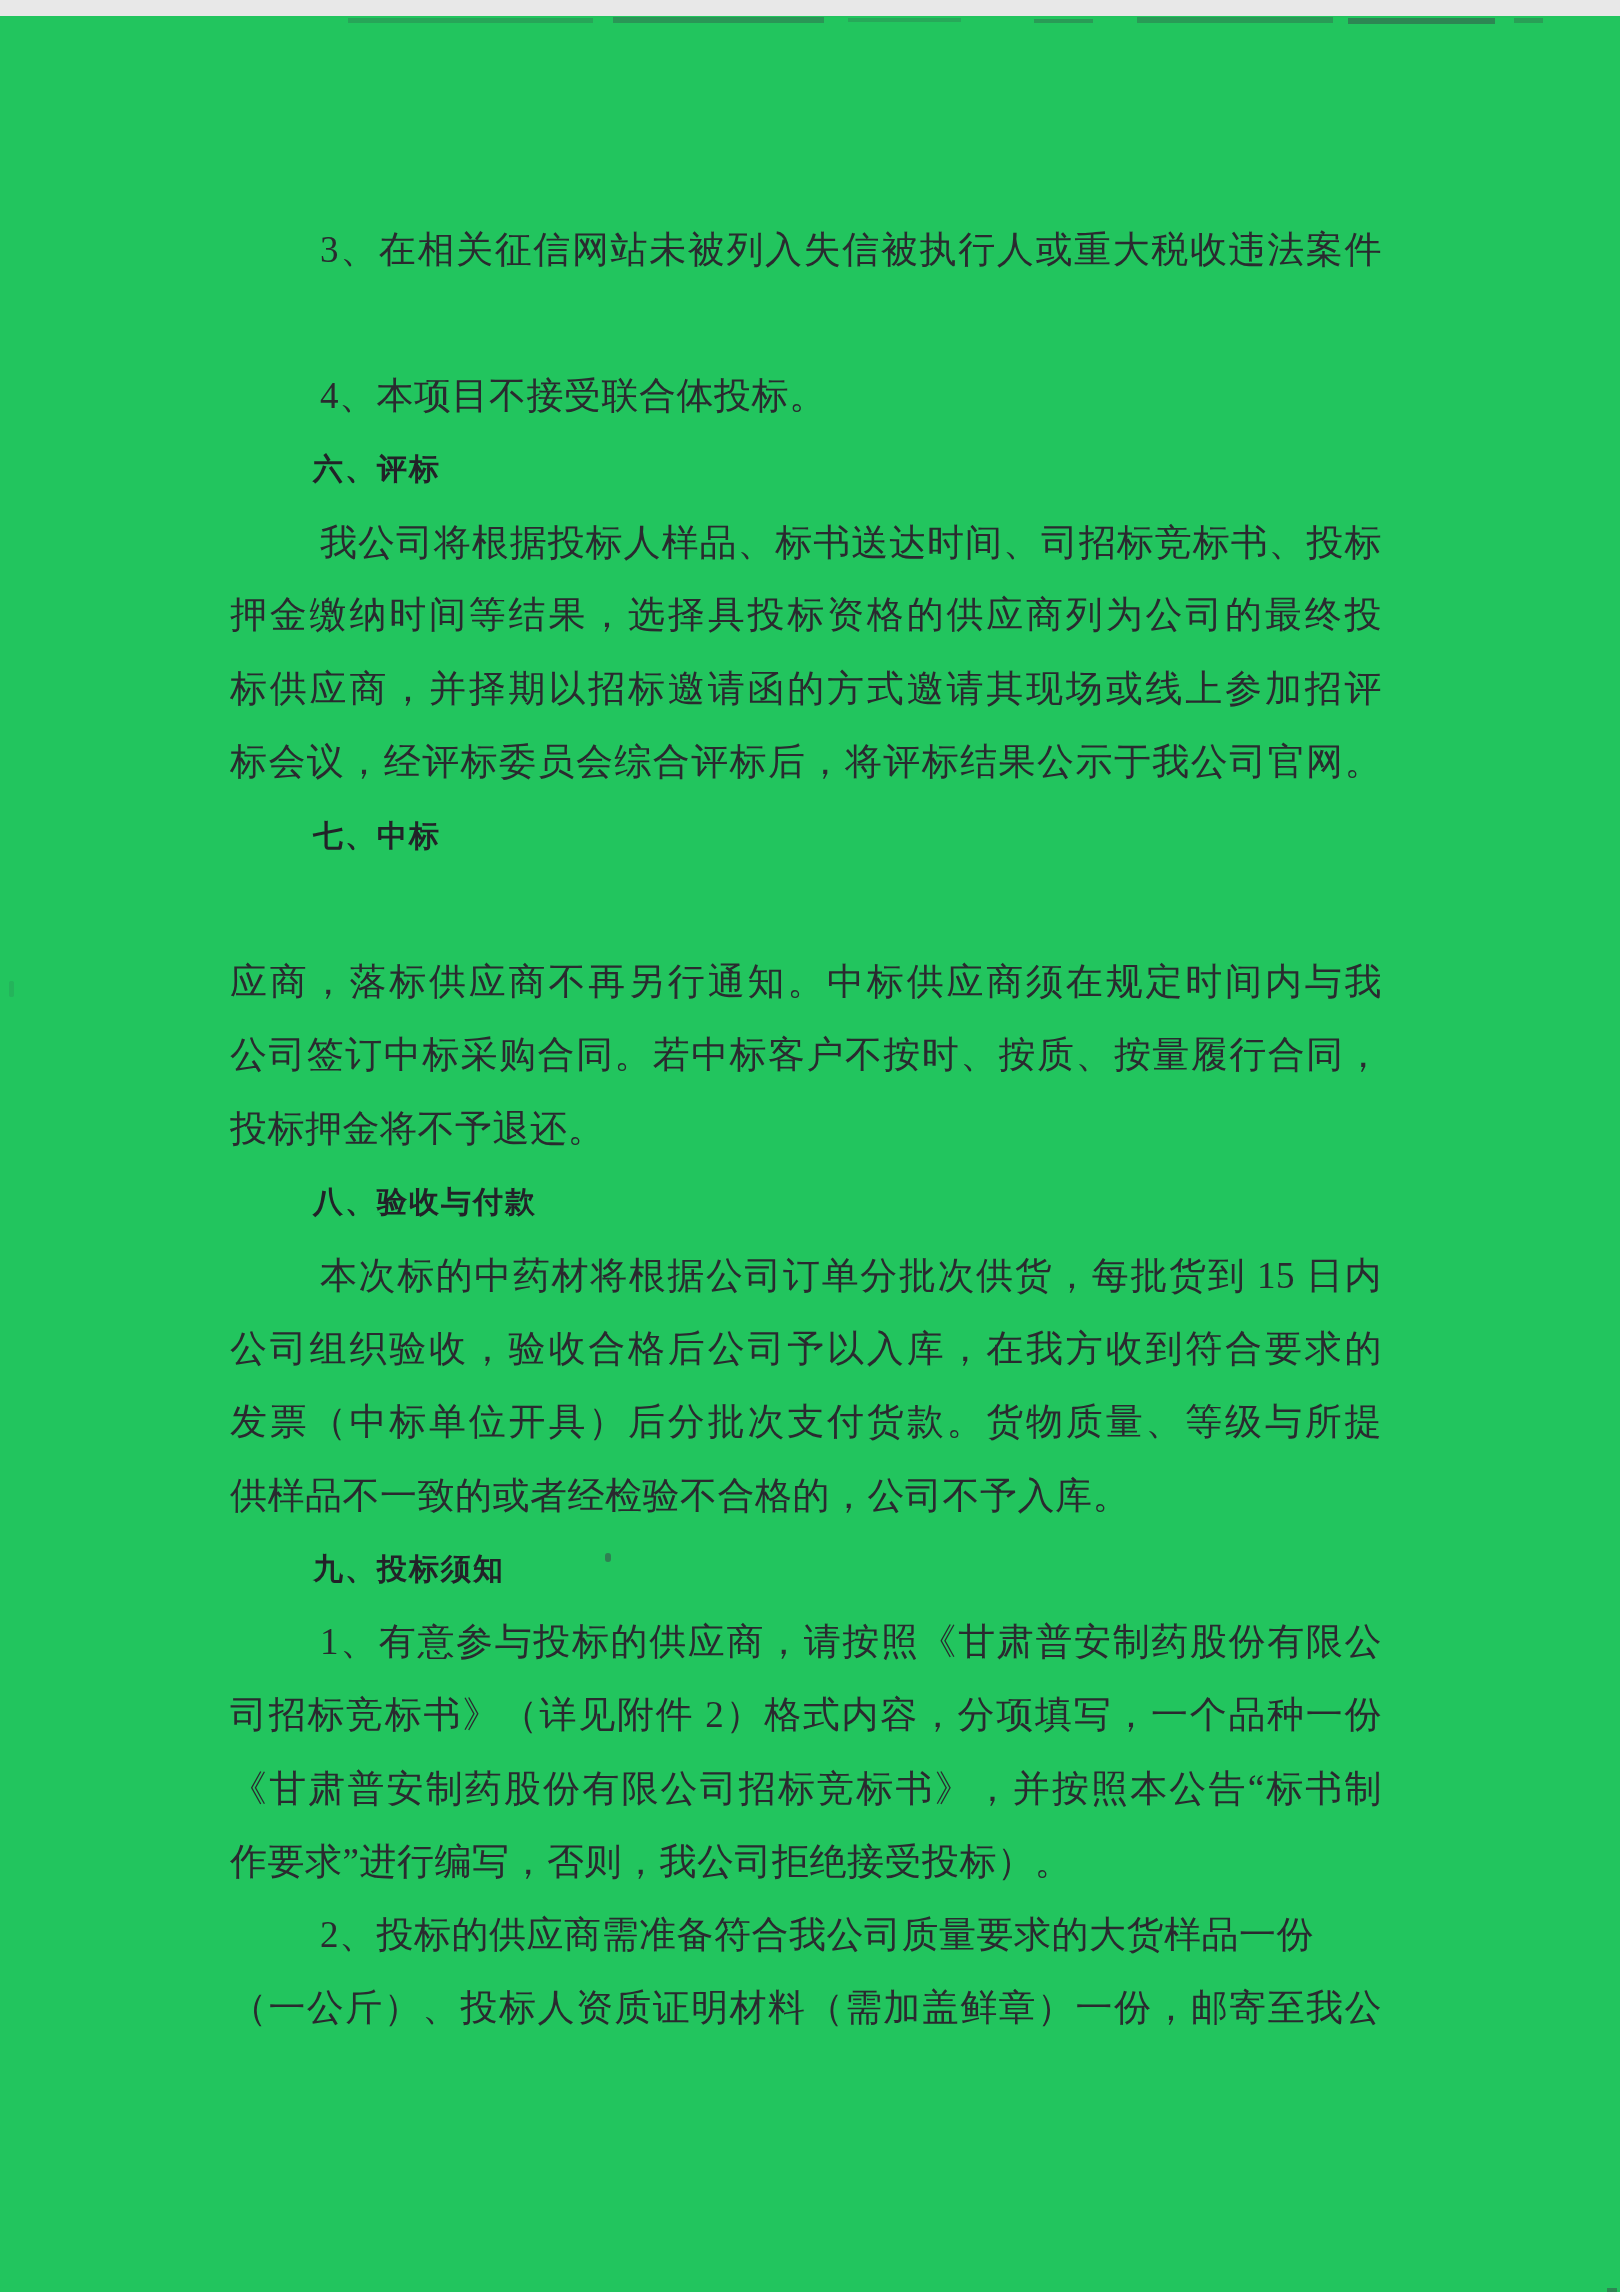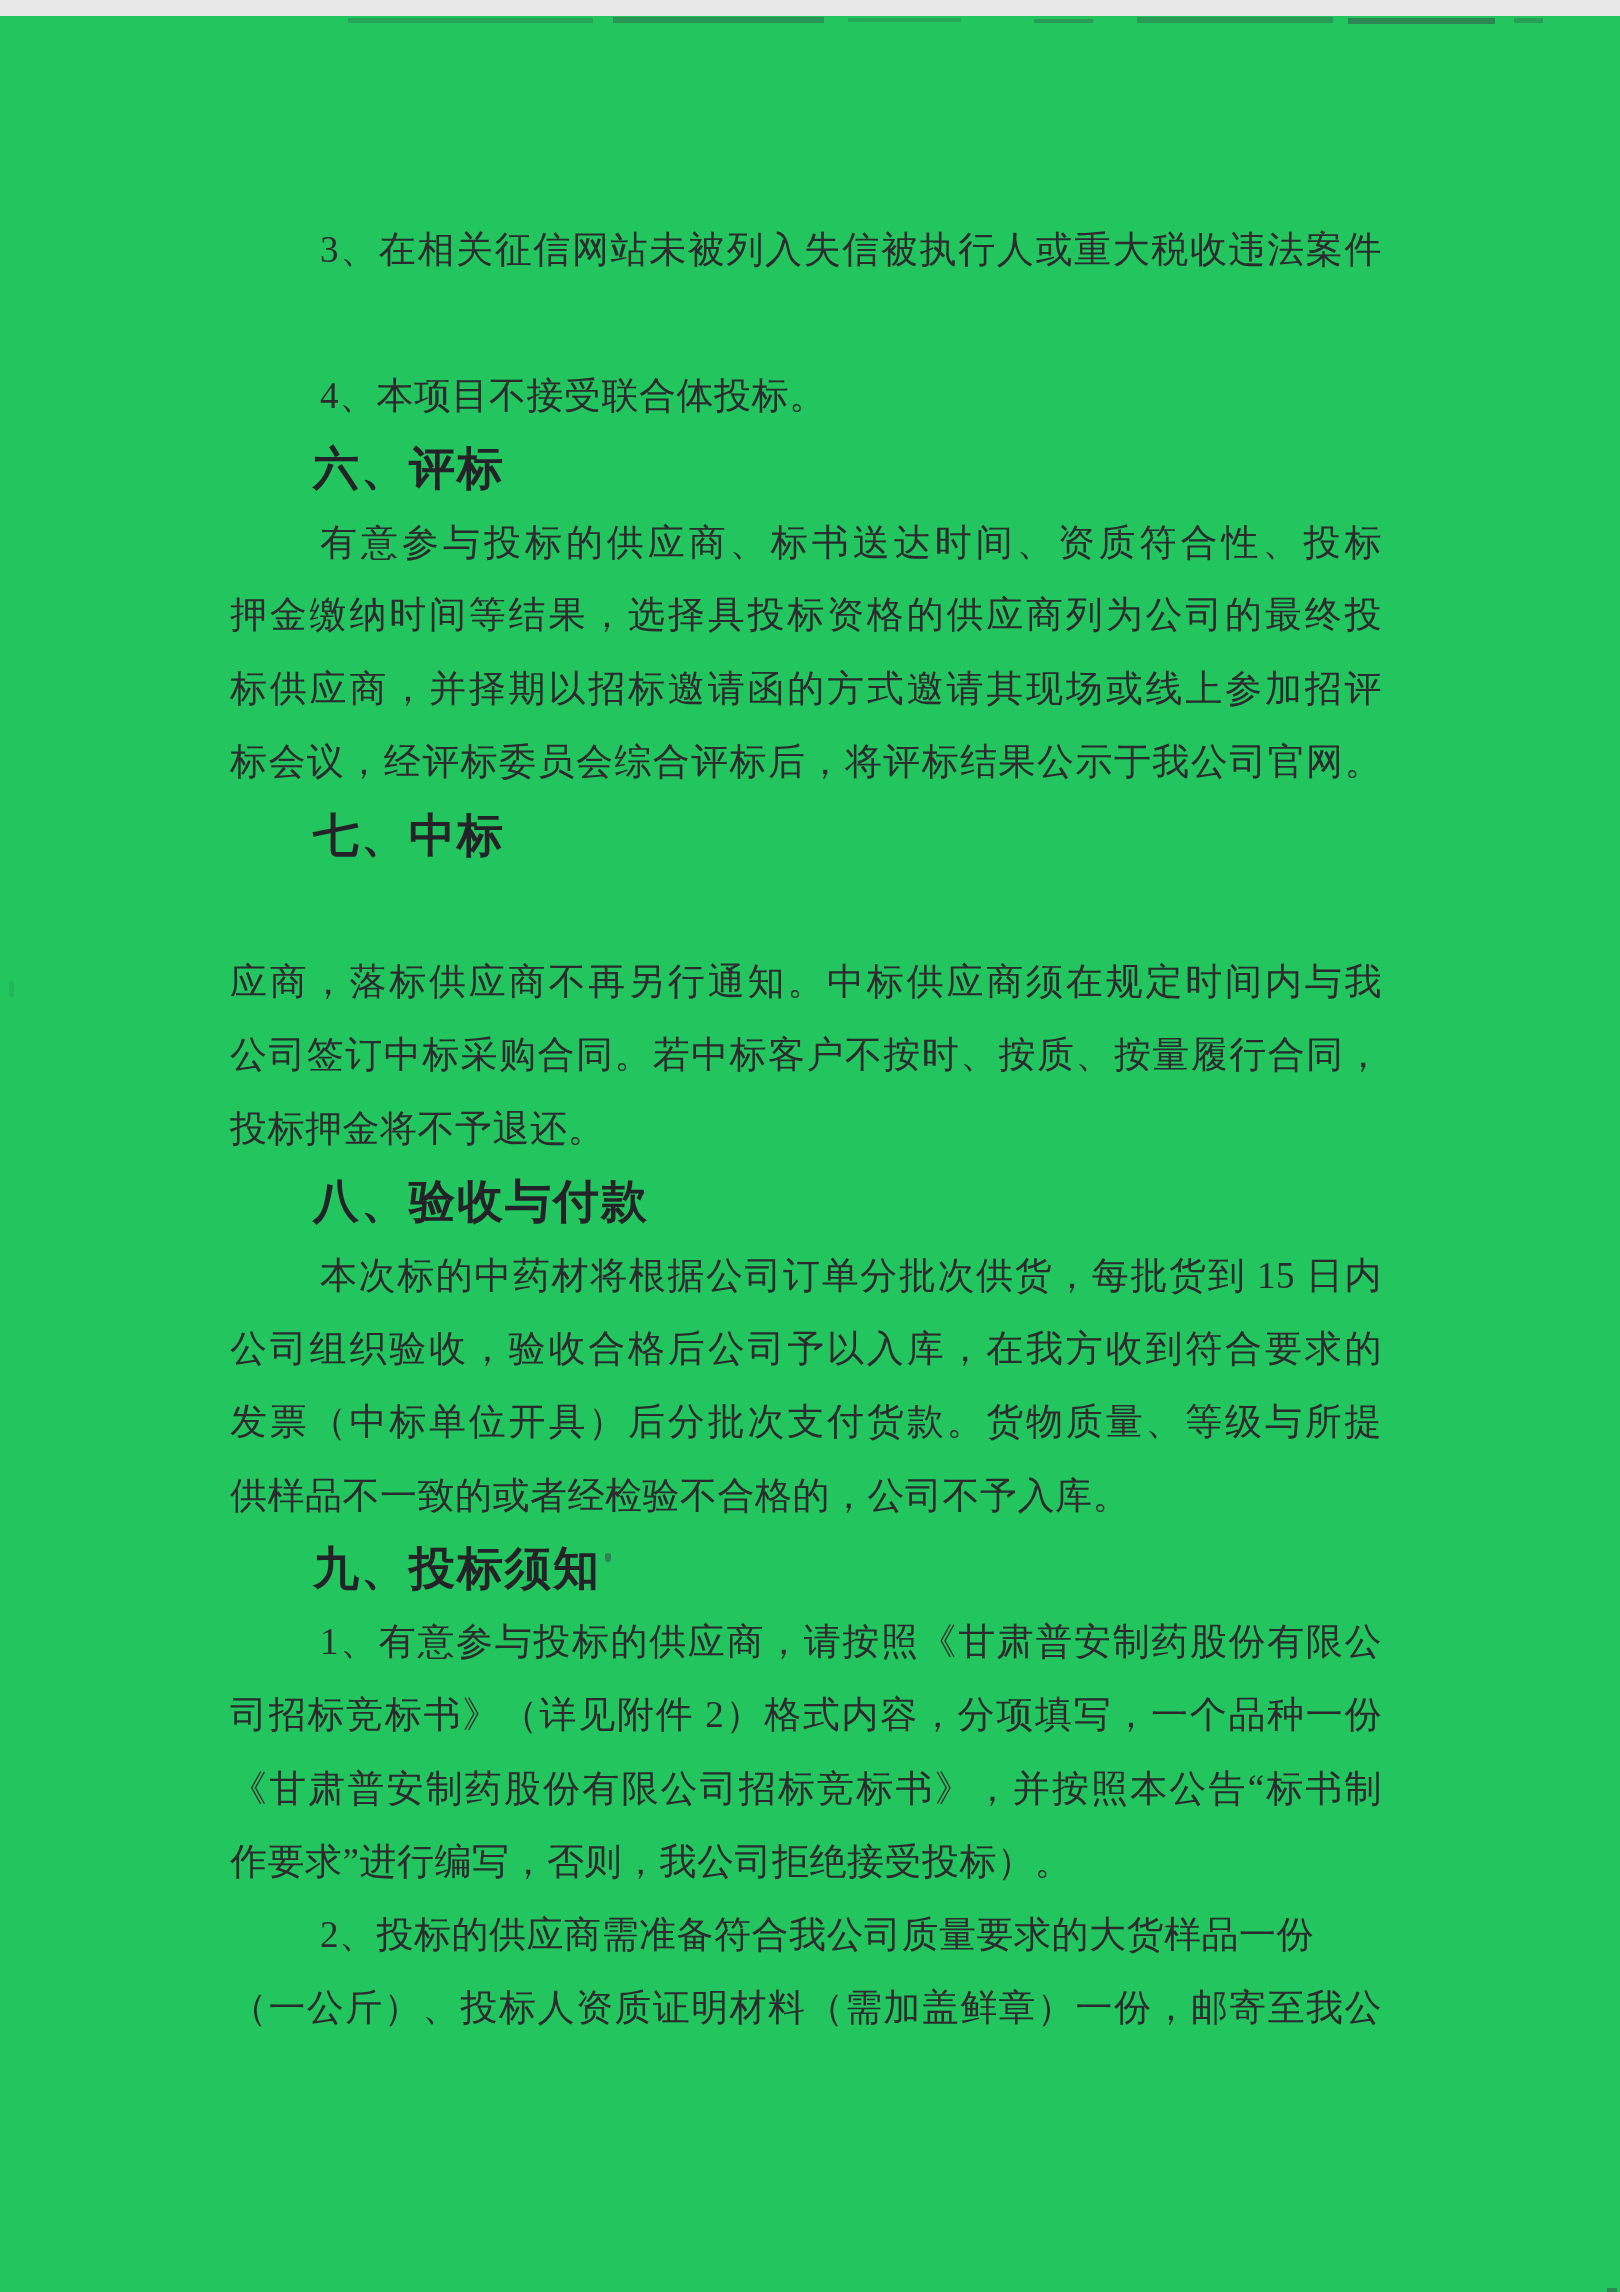--- a/index.html
+++ b/index.html
@@ -28,21 +28,21 @@
   }
   .indent { text-indent: 90px; }
   .justify {
     text-align: justify;
     text-align-last: justify;
     text-justify: inter-character;
   }
   .heading {
     font-family: "Liberation Sans", "DejaVu Sans", sans-serif;
     font-weight: 700;
-    font-size: 46px;
+    font-size: 30px;
     letter-spacing: 2px;
     color: #222228;
     padding-left: 83px;
     text-indent: 0;
   }
   .artifact {
     position: absolute;
     background: #3c3c46;
   }
 </style>
@@ -61,21 +61,21 @@
 
   <div class="artifact" style="left:605px; top:1537px; width:5.9px; height:8.8px; opacity:0.5; border-radius:2.9px;"></div>
 
   <div class="artifact" style="left:8.8px; top:965px; width:4.9px; height:15.7px; opacity:0.12; border-radius:2px;"></div>
 
   <div class="artifact" style="left:1607px; top:2272px; width:9.8px; height:5.9px; opacity:0.45;"></div>
 
   <div class="ln indent justify" style="top:209px">3、在相关征信网站未被列入失信被执行人或重大税收违法案件</div>
   <div class="ln indent" style="top:355px">4、本项目不接受联合体投标。</div>
   <div class="ln heading" style="top:428px">六、评标</div>
-  <div class="ln indent justify" style="top:502px">有意参与投标的供应商、标书送达时间、资质符合性、投标</div>
+  <div class="ln indent justify" style="top:502px">我公司将根据投标人样品、标书送达时间、司招标竞标书、投标</div>
   <div class="ln justify" style="top:574px">押金缴纳时间等结果，选择具投标资格的供应商列为公司的最终投</div>
   <div class="ln justify" style="top:648px">标供应商，并择期以招标邀请函的方式邀请其现场或线上参加招评</div>
   <div class="ln justify" style="top:721px">标会议，经评标委员会综合评标后，将评标结果公示于我公司官网。</div>
   <div class="ln heading" style="top:795px">七、中标</div>
   <div class="ln justify" style="top:941px">应商，落标供应商不再另行通知。中标供应商须在规定时间内与我</div>
   <div class="ln justify" style="top:1014px">公司签订中标采购合同。若中标客户不按时、按质、按量履行合同，</div>
   <div class="ln" style="top:1088px">投标押金将不予退还。</div>
   <div class="ln heading" style="top:1161px">八、验收与付款</div>
   <div class="ln indent justify" style="top:1235px">本次标的中药材将根据公司订单分批次供货，每批货到 15 日内</div>
   <div class="ln justify" style="top:1308px">公司组织验收，验收合格后公司予以入库，在我方收到符合要求的</div>

